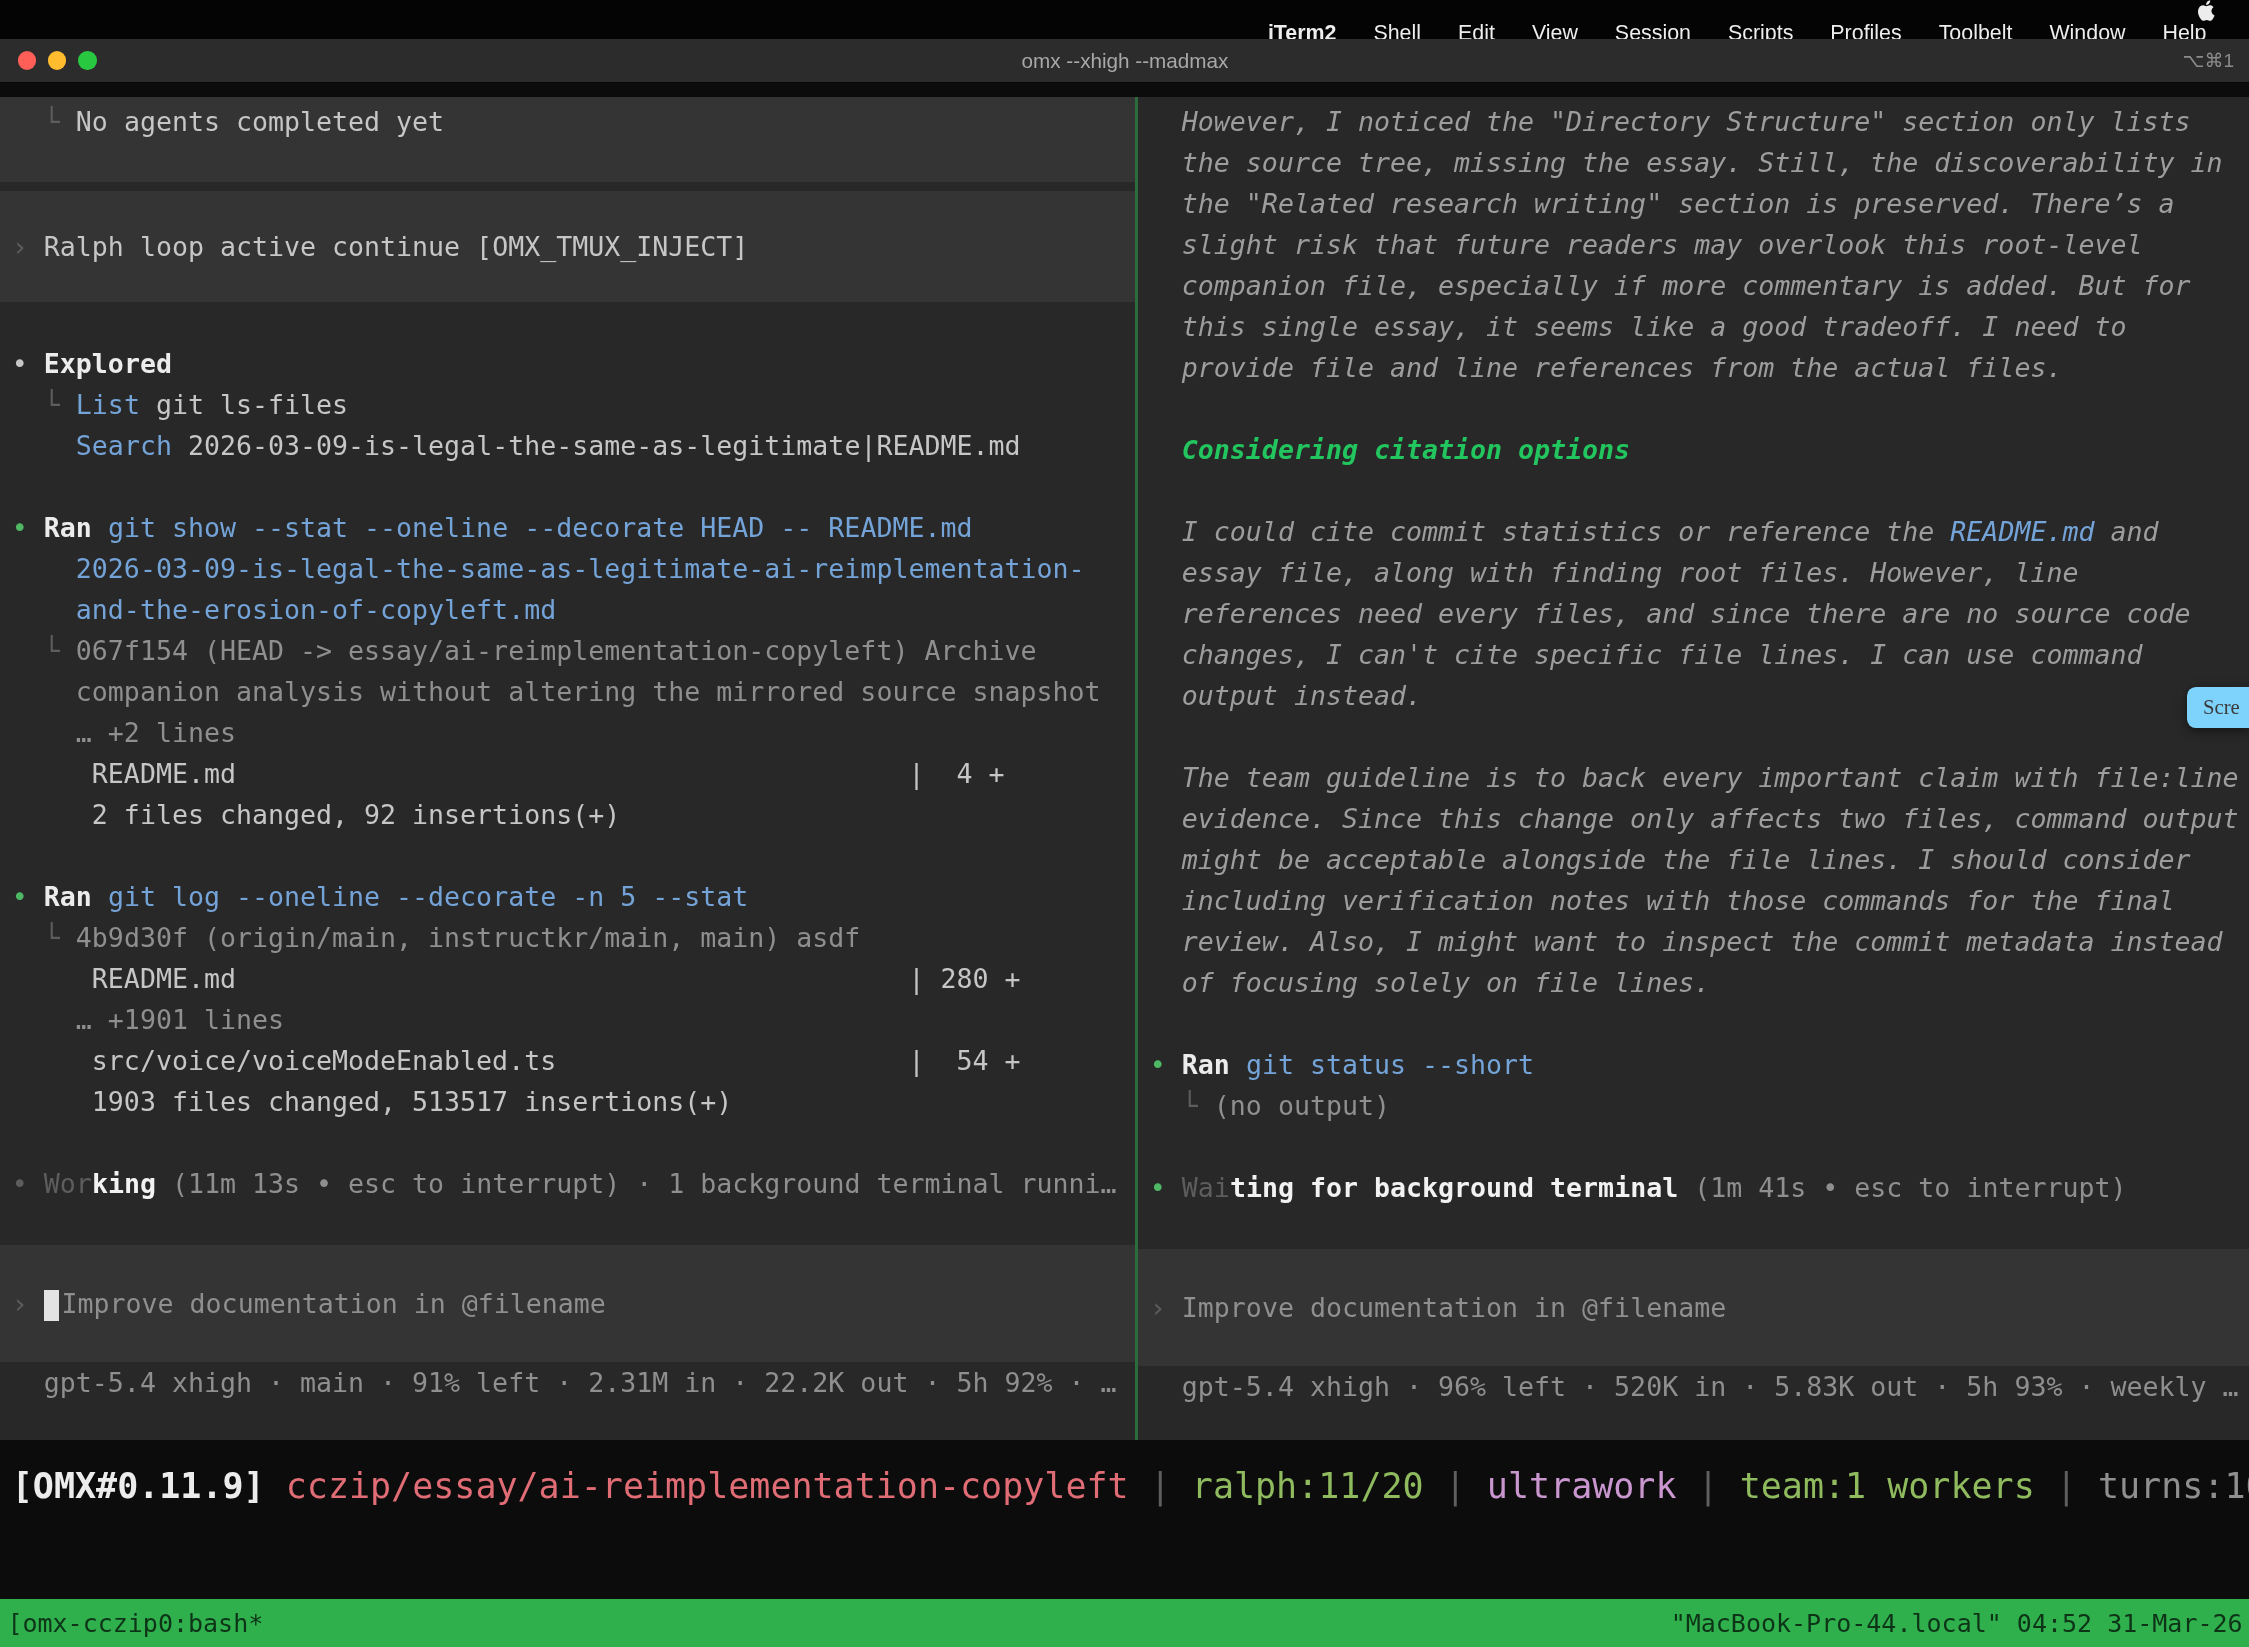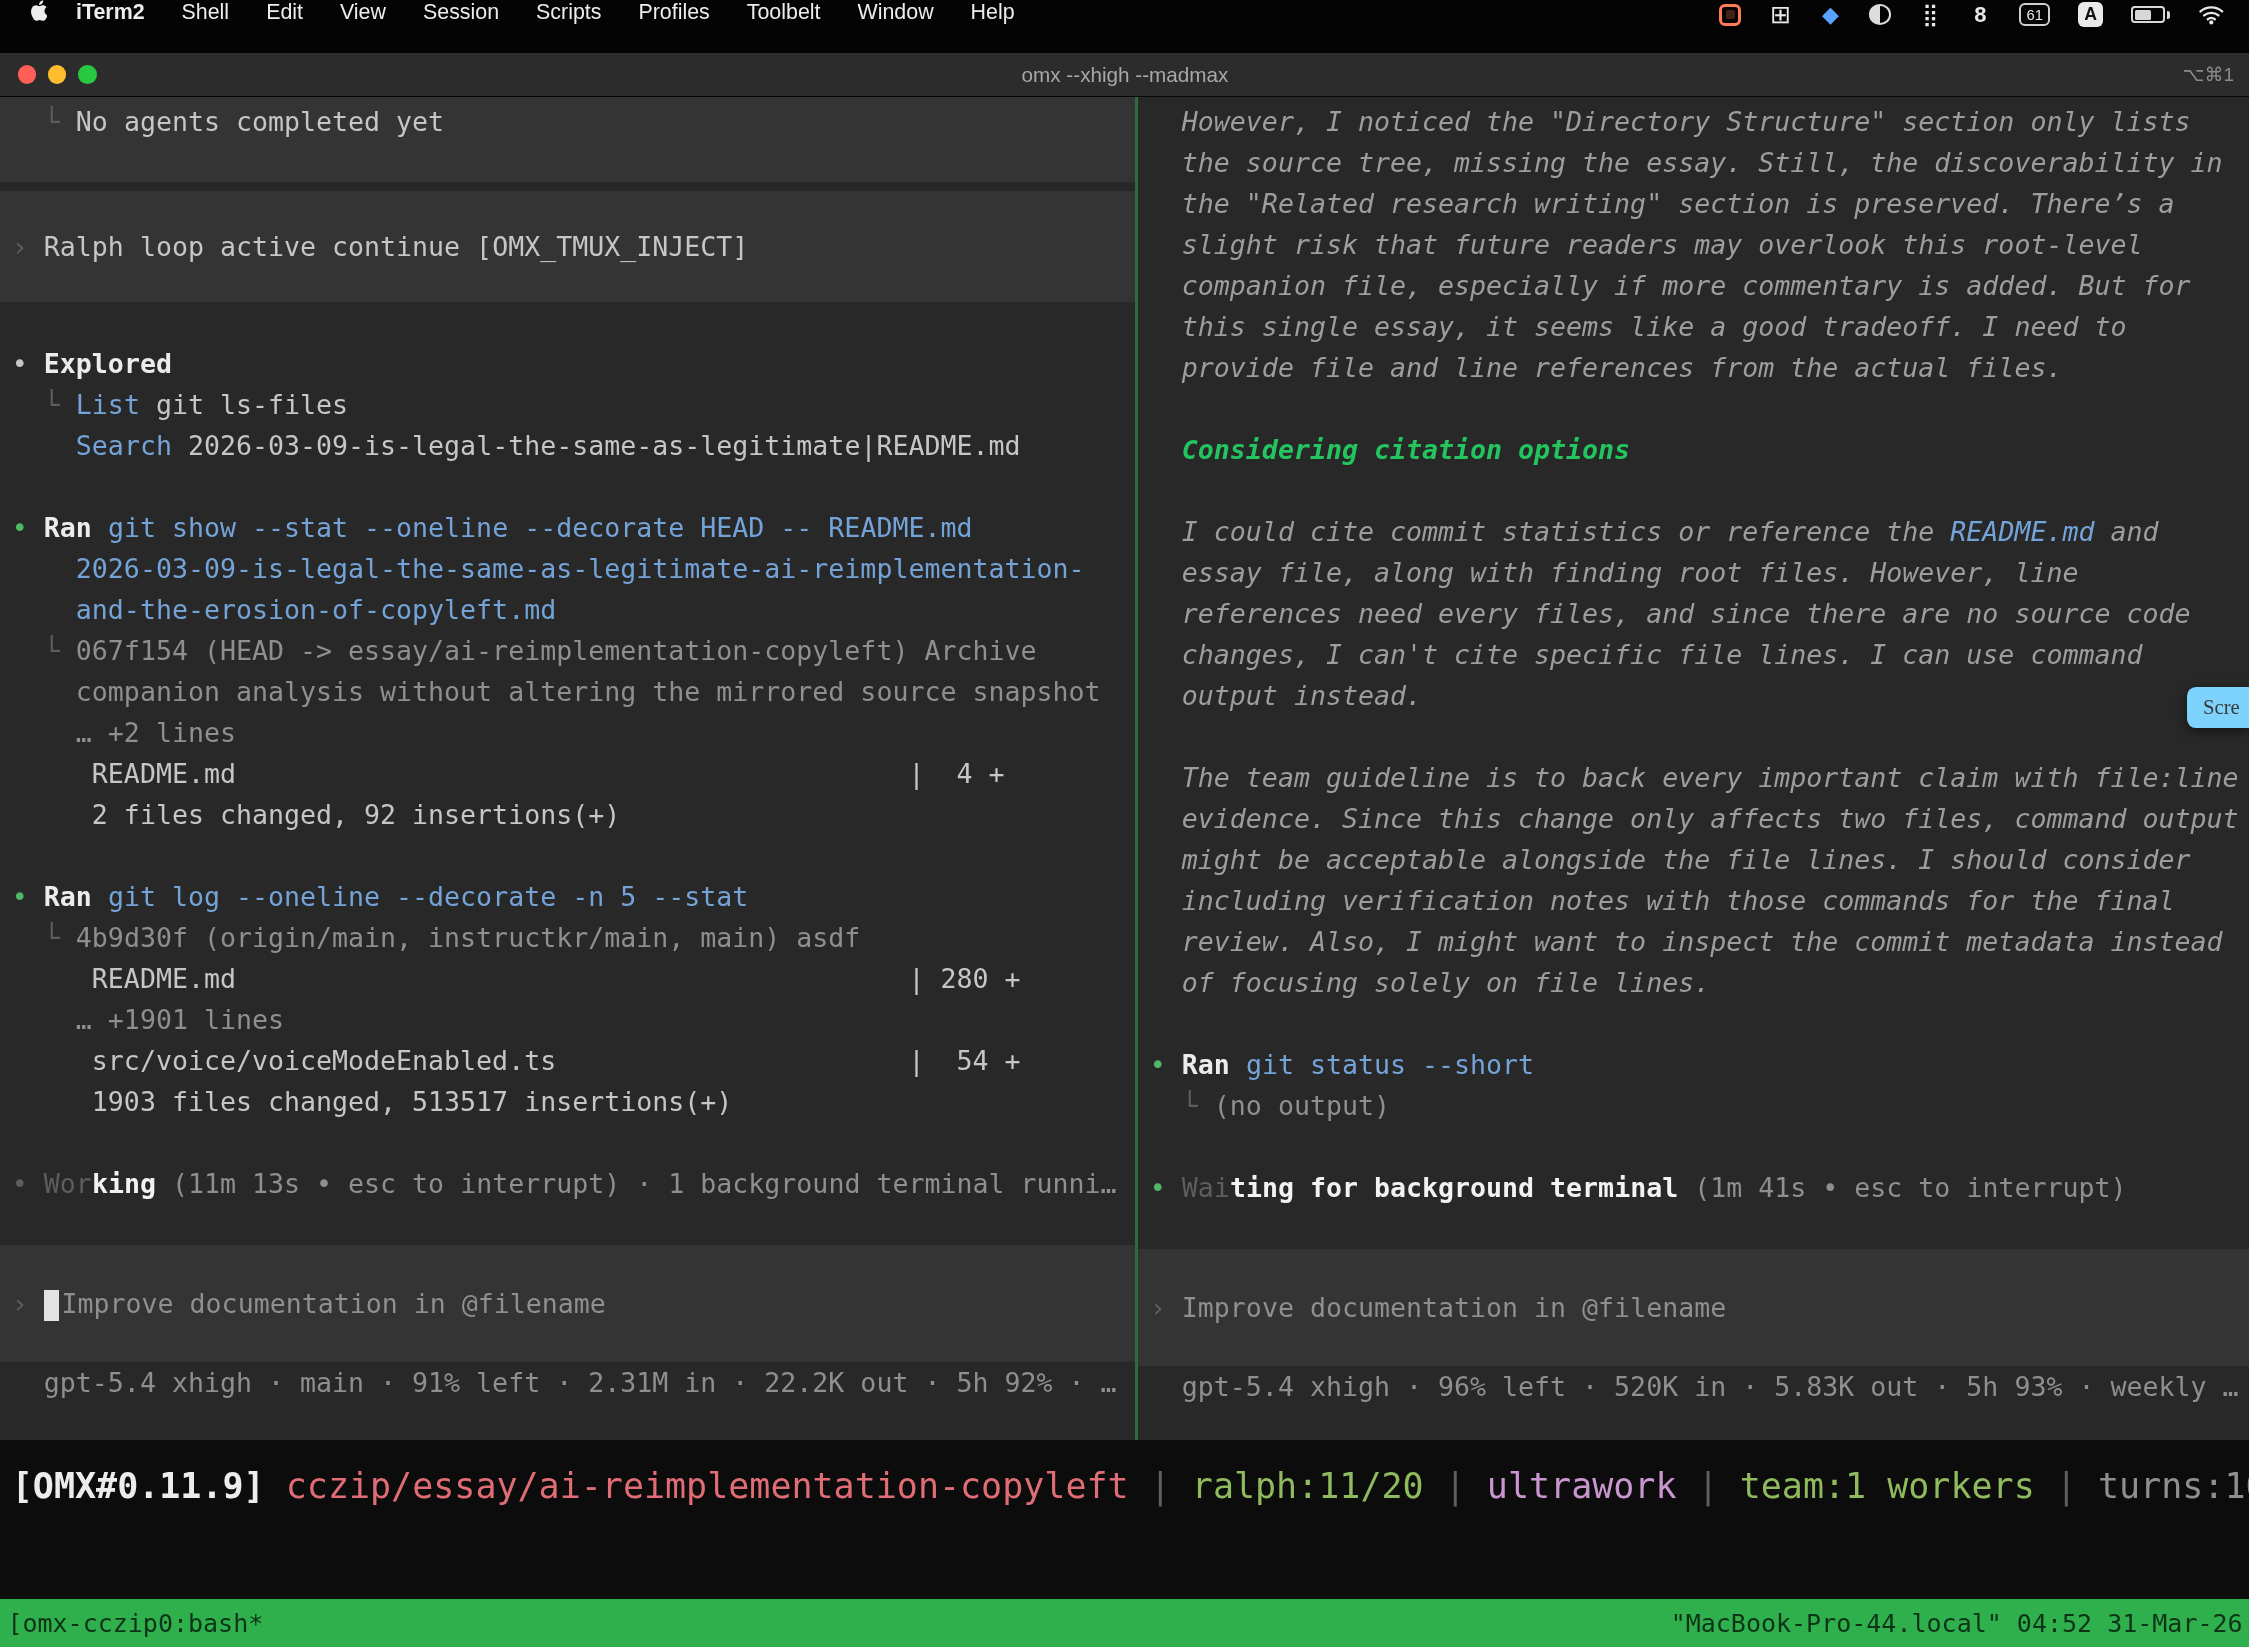--- a/index.html
+++ b/index.html
@@ -1,22 +1,22 @@
 <!DOCTYPE html>
 <html style="font-size:11.8px"><head>
 <meta charset="utf-8">
 <style>
   * { margin:0; padding:0; box-sizing:border-box; }
   html,body { width:2250px; height:1648px; background:#0c0c0c; overflow:hidden; position:relative;
               font-family:"DejaVu Sans Mono", monospace; }
 
   
-  .menu-bar { height:53px; background:#040404; display:flex; align-items:flex-start;
+  .menu-bar { height:39px; background:#040404; display:flex; align-items:flex-end;
               padding:0 25px 0 29.5px; font-family:"Liberation Sans", sans-serif;
-              font-size:21.4px; color:#ededed; }
+              font-size:21.4px; color:#ededed;flex-direction:column; }
   .apple { display:flex; align-items:center; margin-right:10.3px; }
   .menus { display:flex; align-items:center; }
   .menu-item { padding:0 18.5px; white-space:nowrap; }
   .menus .menu-item:first-child { font-weight:700; }
   .status-icons { margin-left:auto; display:flex; align-items:center; gap:28px; }
   .mb-icon { display:inline-flex; align-items:center; justify-content:center;
              color:#e8e8e8; font-size:20.7px; min-width:22px; height:29.5px; }
   .ic-recording { width:22px; height:22px; border:3px solid #ff7a55; border-radius:5.9px; position:relative; }
   .ic-recording::after { content:""; position:absolute; inset:3.7px; background:#ff7a55; border-radius:2.2px; opacity:.25; }
   .ic-grid { font-size:25px; }

